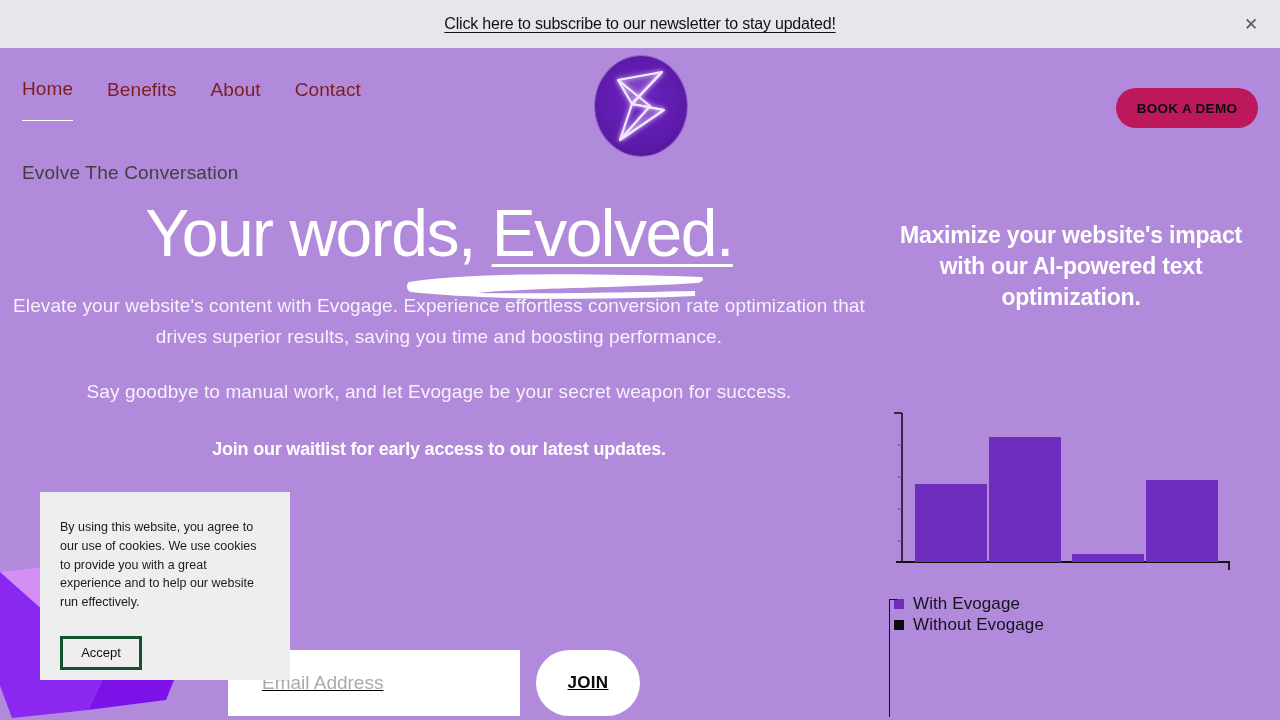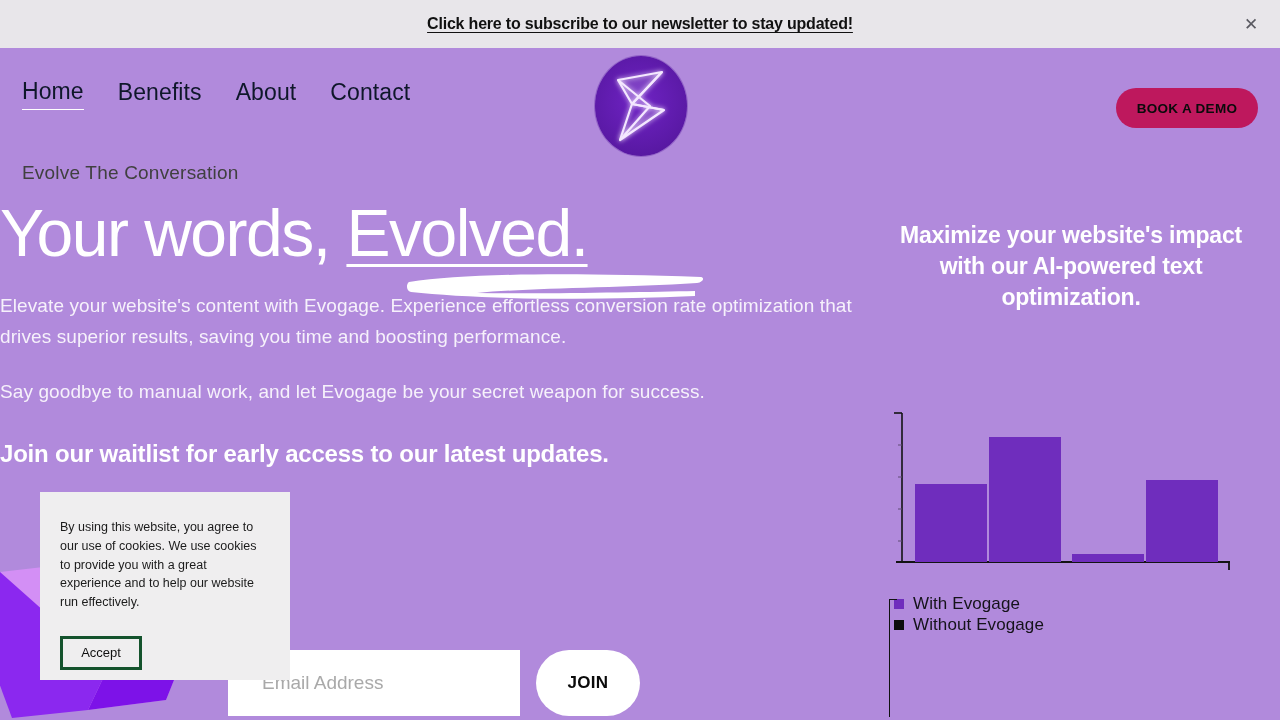--- a/index.html
+++ b/index.html
@@ -10,40 +10,40 @@
     position:relative;
   }
 
   
   .announce{
     position:absolute; left:0; top:0; width:1280px; height:48px;
     background:#e8e6ea;
     display:flex; align-items:center; justify-content:center;
   }
   .announce-link{
-    font-size:16px; font-weight:700; color:#111; text-decoration:underline;
+    font-size:16px; font-weight:400; color:#111; text-decoration:underline;
     text-underline-offset:3px; letter-spacing:-0.2px; cursor:pointer;
   }
   .announce-close{
     position:absolute; right:16px; top:50%; transform:translateY(-50%);
     width:26px; height:26px; display:flex; align-items:center; justify-content:center;
     font-size:17px; color:#5a5a62; cursor:pointer; line-height:1;
   }
 
   
   .header{
     position:absolute; left:0; top:48px; width:1280px; height:120px;
   }
   .nav{
     position:absolute; left:22px; top:30px;
     display:flex; gap:34px; align-items:flex-end;
   }
   .nav-item{
-    font-size:23px; color:#0f172a; letter-spacing:0.1px; cursor:pointer;
-    padding-bottom:4px;
+    font-size:19px; color:#7f1d1d; letter-spacing:0.1px; cursor:pointer;
+    padding-bottom:20px;
   }
   .nav-item.active{ border-bottom:1.5px solid #fff; }
   .tagline{
     position:absolute; left:22px; top:114px;
     font-size:19px; color:#404040; letter-spacing:0.2px;
   }
   .logo{
     position:absolute; left:595px; top:8px;
     width:92px; height:100px;
     border-radius:50%;
@@ -56,46 +56,47 @@
     position:absolute; right:22px; top:40px;
     width:142px; height:40px; border-radius:20px;
     background:#be185d; border:none;
     font-family:"Liberation Sans", sans-serif;
     font-size:13.5px; font-weight:700; color:#0b0b0b; letter-spacing:0.3px;
     cursor:pointer;
   }
 
   
   .hero-left{
-    position:absolute; left:0; top:200px; width:862px;
+    position:absolute; left:8px; top:200px; width:862px;
+    text-align:center;
   }
   .hero-title{
     font-size:66px; font-weight:400; color:#ffffff;
     letter-spacing:-1.5px; line-height:1.0;
     position:relative; display:inline-block;
   }
   .hero-title .und{ position:relative; }
   .brush{
     position:absolute; left:405px; top:268px; width:300px; height:34px;
     pointer-events:none;
   }
   .hero-p{
     font-size:19px; color:#f6f1fb; line-height:1.62; margin-top:25px;
     letter-spacing:0.1px;
   }
   .hero-p2{ margin-top:24px; }
   .hero-p3{
-    font-size:24px; font-weight:700; color:#ffffff; line-height:1.4;
+    font-size:18px; font-weight:700; color:#ffffff; line-height:1.4;
     margin-top:30px; letter-spacing:-0.2px;
   }
 
   
   .form-row{
     position:absolute; left:228px; top:650px;
-    display:flex; align-items:flex-end; gap:16px;
+    display:flex; align-items:flex-end; gap:16px;text-decoration:underline;
   }
   .email-input{
     width:292px; height:66px; border:none; outline:none; background:#fff;
     padding:0 34px; font-family:"Liberation Sans", sans-serif;
     font-size:19px; color:#333;
   }
   .email-input::placeholder{ color:#a9a9a9; }
   .join-btn{
     width:104px; height:66px; border-radius:33px; border:none; background:#fff;
     font-family:"Liberation Sans", sans-serif;

